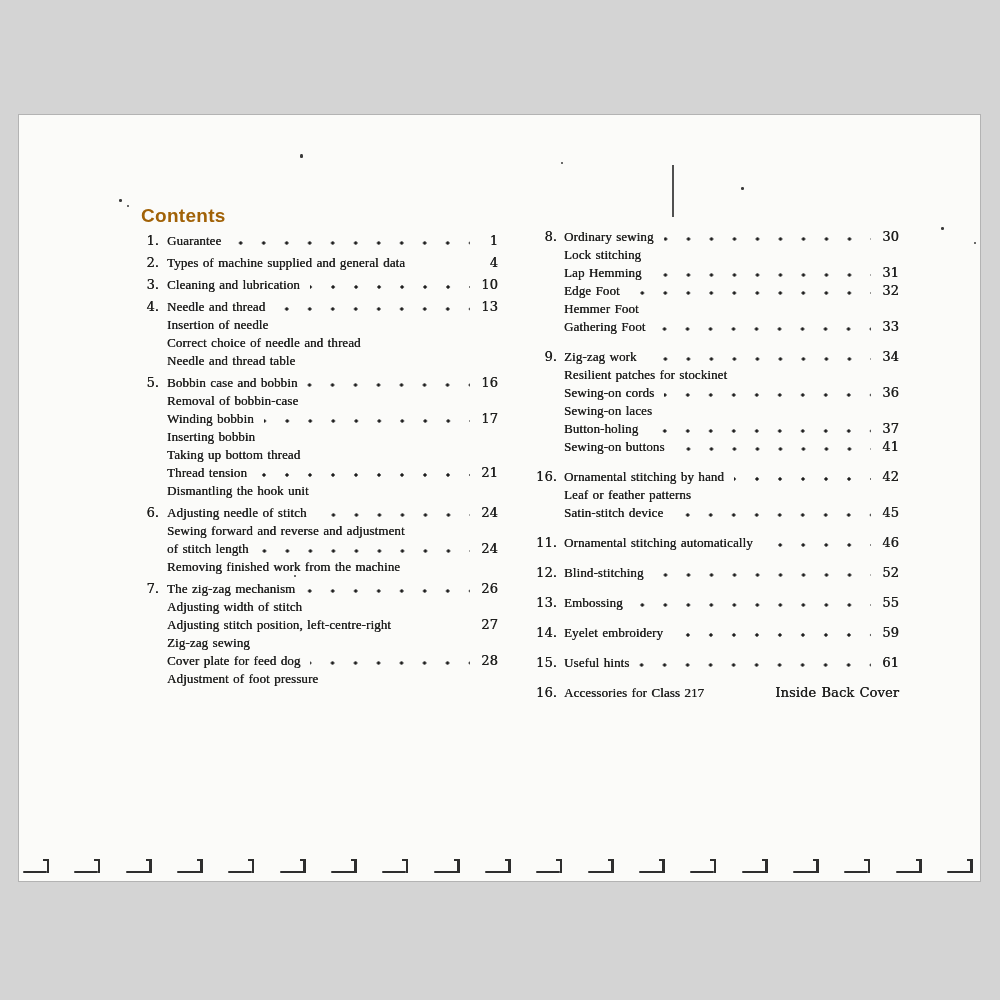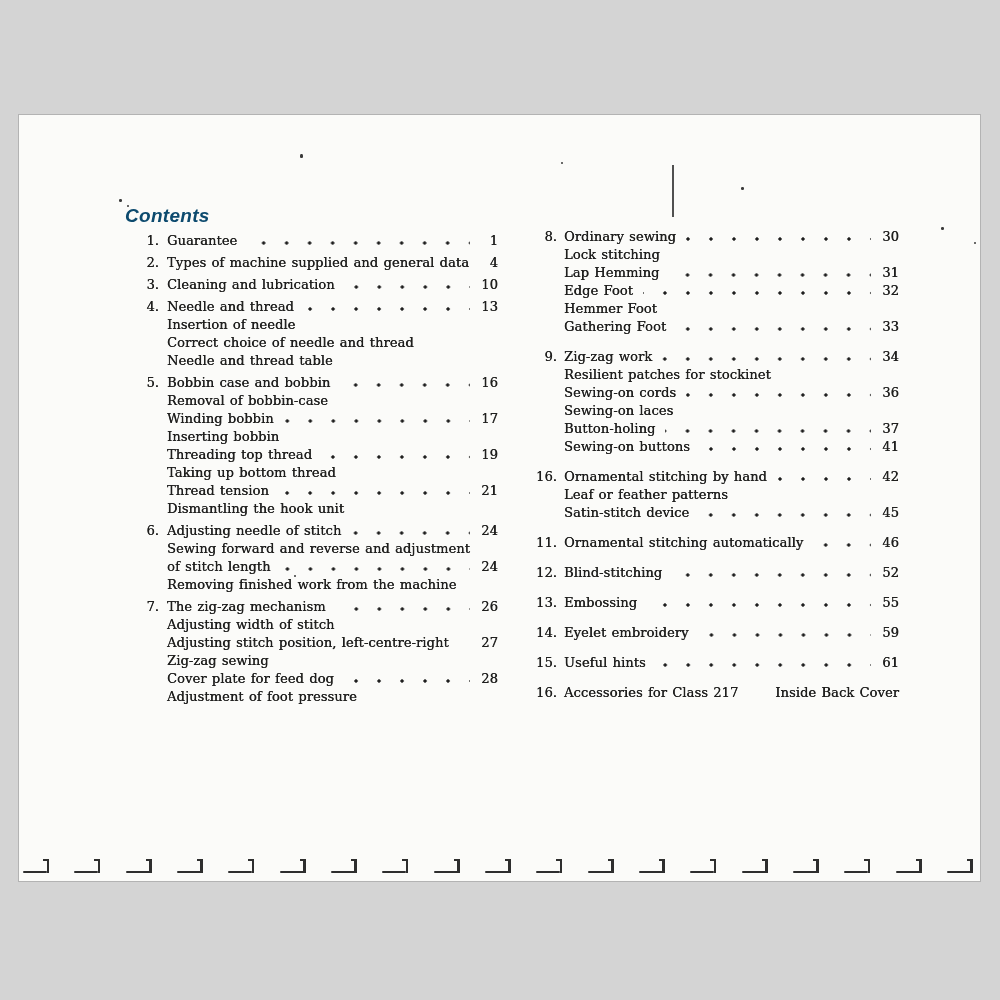--- a/index.html
+++ b/index.html
@@ -13,47 +13,46 @@
   .scan-page {
     position: absolute;
     left: 18px; top: 114px;
     width: 963px; height: 768px;
     background: #fbfbf9;
     border: 1px solid #b3b3b3;
     box-sizing: border-box;
   }
   .page-title {
     position: absolute;
-    left: 106px; top: 77px;
+    left: 122px; top: 77px;
     font-family: "Liberation Sans", sans-serif;
     font-weight: bold;
     font-size: 19px;
     letter-spacing: 0.3px;
-    color: #0c4a6e;
-    font-style: italic;
+    color: #a16207;
   }
   .toc-col {
     position: absolute;
     font-size: 13px;
     color: #1f1f1e;
     text-shadow: 0.3px 0 0 #1f1f1e;
     letter-spacing: 0.1px;
     word-spacing: 1px;
   }
   .col-left  { left: 122px; top: 117px; width: 357px; }
   .col-right { left: 514px; top: 113px; width: 366px; }
   .row { display: flex; align-items: baseline; line-height: 18px; }
   .col-left  .row.numbered { margin-top: 4px; }
   .col-right .row.numbered { margin-top: 12px; }
   .col-left  .row.numbered:first-child,
   .col-right .row.numbered:first-child { margin-top: 0; }
   .num { flex: none; text-align: right; }
   .col-left  .num { width: 18px; margin-right: 8px; }
   .col-right .num { width: 24px; margin-right: 7px; }
-  .entry-text { white-space: nowrap; }
+  .entry-text { white-space: nowrap; font-family: Liberation Serif, serif; }
   .leaders {
     flex: 1 1 auto;
     min-width: 18px;
     height: 4px;
     margin: 0 4px 1px 10px;
     background-image: radial-gradient(circle at 2px 2px, #1d1d1d 1.4px, rgba(0,0,0,0) 1.9px);
     background-size: 23px 4px;
     background-repeat: repeat-x;
     background-position: right 1px bottom 0;
   }
@@ -152,26 +151,20 @@
         <span class="entry-text">Winding bobbin</span>
         <span class="leaders"></span>
         <span class="page-num">17</span>
       </div>
       <div class="row">
         <span class="num"></span>
         <span class="entry-text">Inserting bobbin</span>
       </div>
       <div class="row">
         <span class="num"></span>
-        <span class="entry-text">Threading top thread</span>
-        <span class="leaders"></span>
-        <span class="page-num">19</span>
-      </div>
-      <div class="row">
-        <span class="num"></span>
         <span class="entry-text">Taking up bottom thread</span>
       </div>
       <div class="row">
         <span class="num"></span>
         <span class="entry-text">Thread tension</span>
         <span class="leaders"></span>
         <span class="page-num">21</span>
       </div>
       <div class="row">
         <span class="num"></span>

